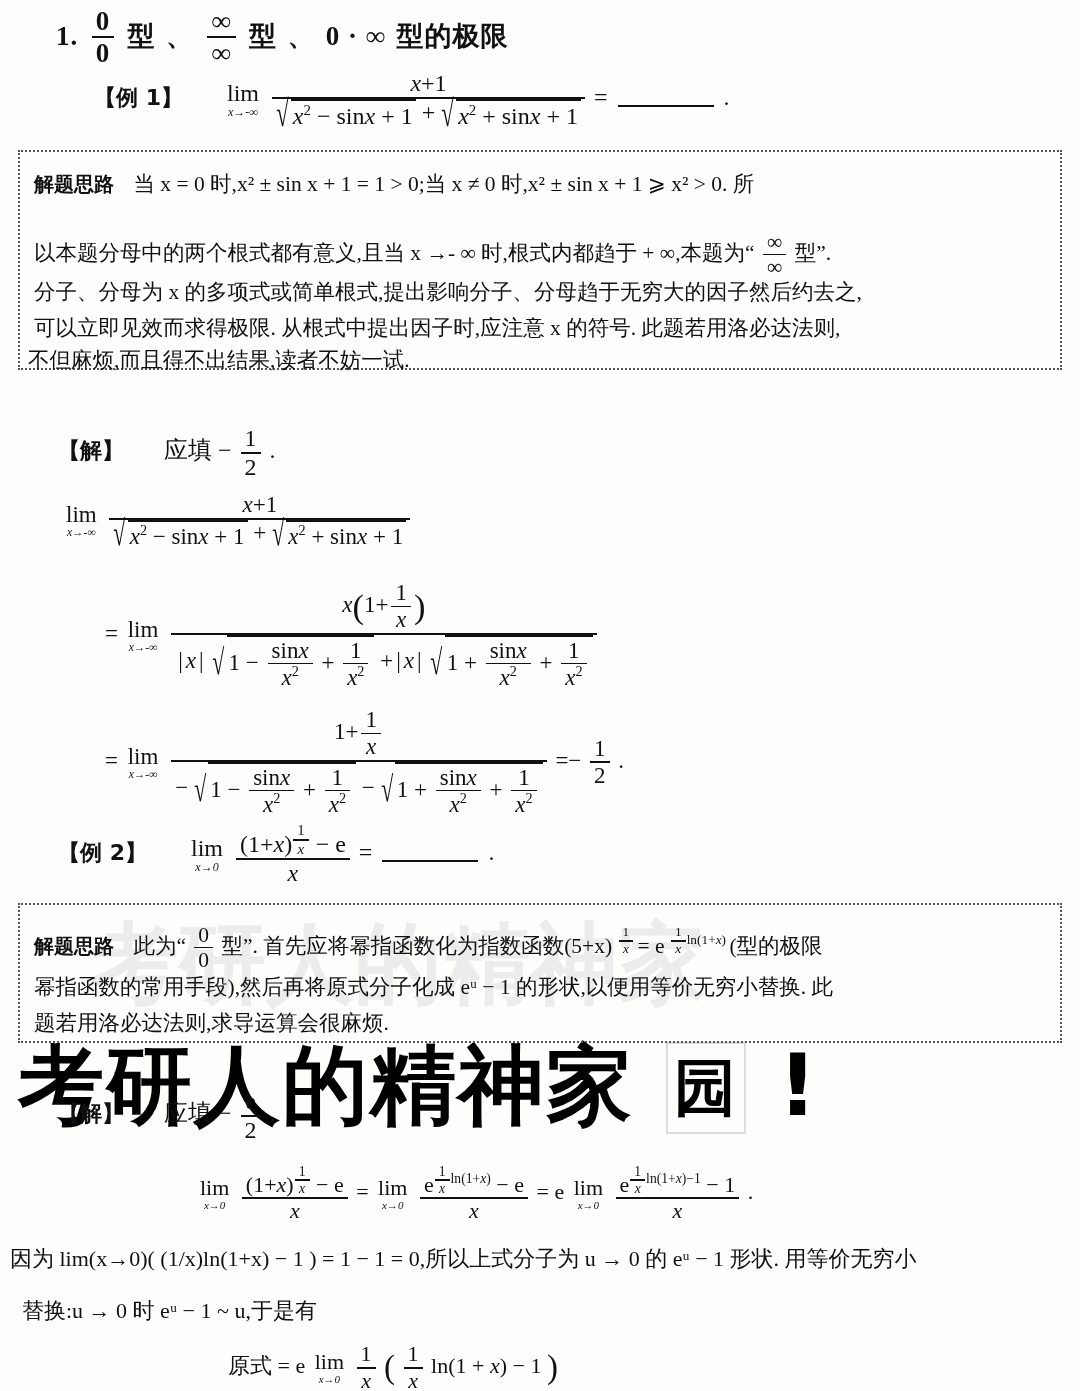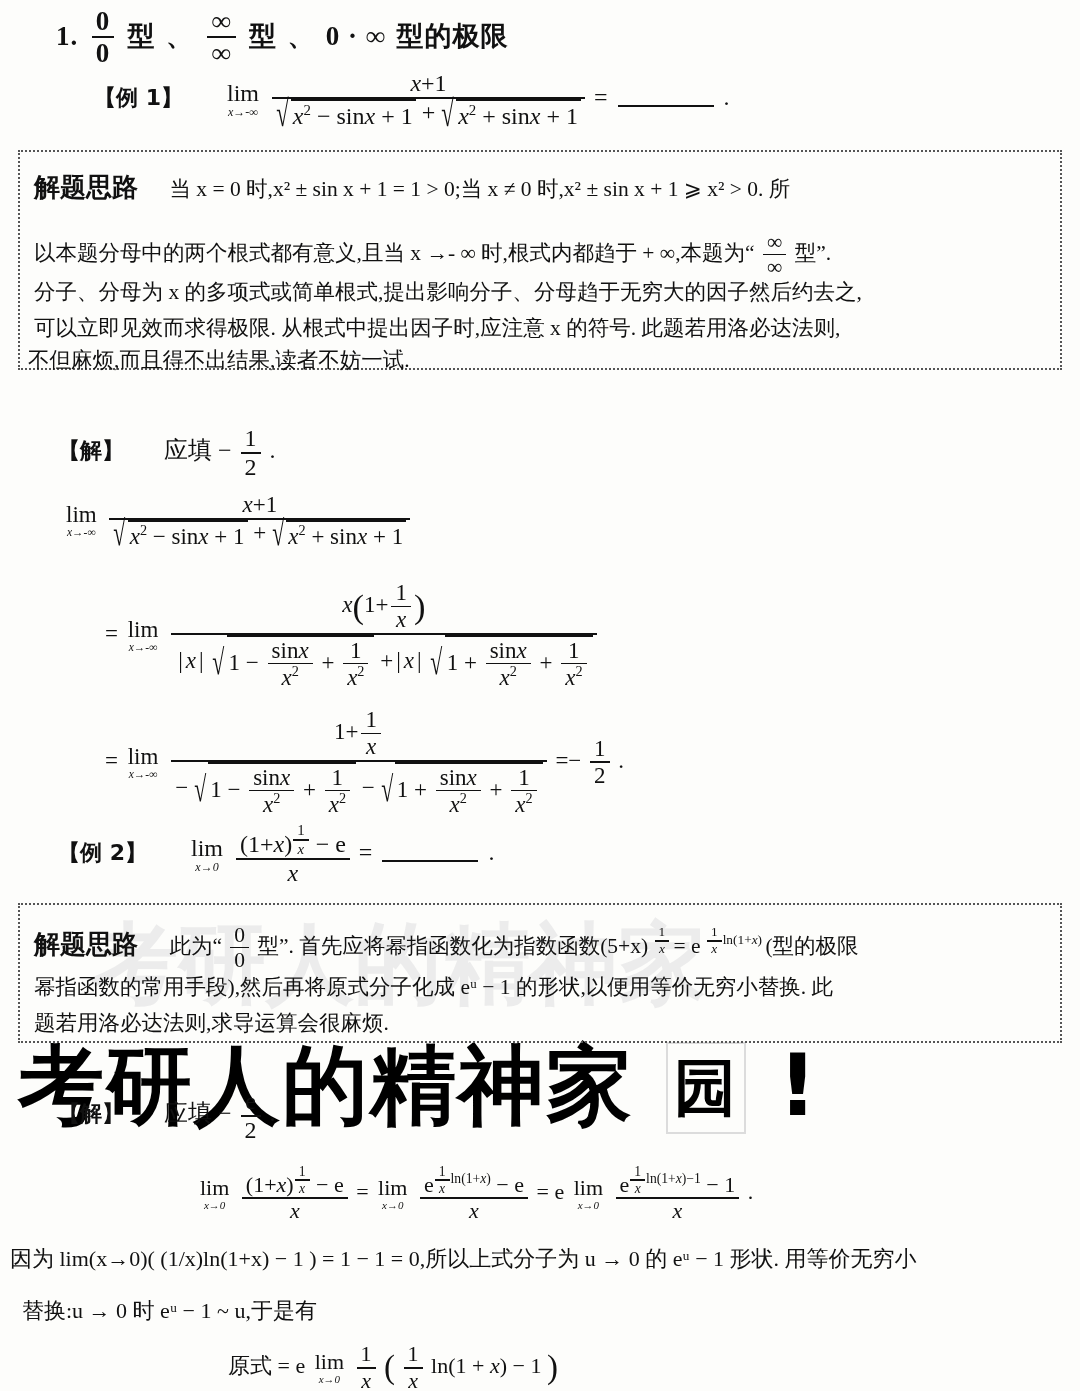--- a/index.html
+++ b/index.html
@@ -120,22 +120,22 @@
   #idea2{left:18px;top:903px;width:1044px;height:140px;}
   .ideabox .row{
     font-size:21.5px;
     line-height:1;
     white-space:nowrap;
     position:absolute;
   }
   .idea-label{
     font-family:"DejaVu Sans", sans-serif;
     font-weight:700;
-    font-size:26px;
-    margin-right:26px;
+    font-size:20px;
+    margin-right:14px;
   }
 
   
   .sol1-head{position:absolute;left:58px;top:425px;font-size:24px;white-space:nowrap;}
   .sol1-head .tag{font-size:22px;margin-right:34px;}
 
   .calc1{position:absolute;left:62px;top:492px;font-size:23px;white-space:nowrap;}
   .calc2{position:absolute;left:105px;top:580px;font-size:23px;white-space:nowrap;}
   .calc3{position:absolute;left:105px;top:707px;font-size:23px;white-space:nowrap;}
 

